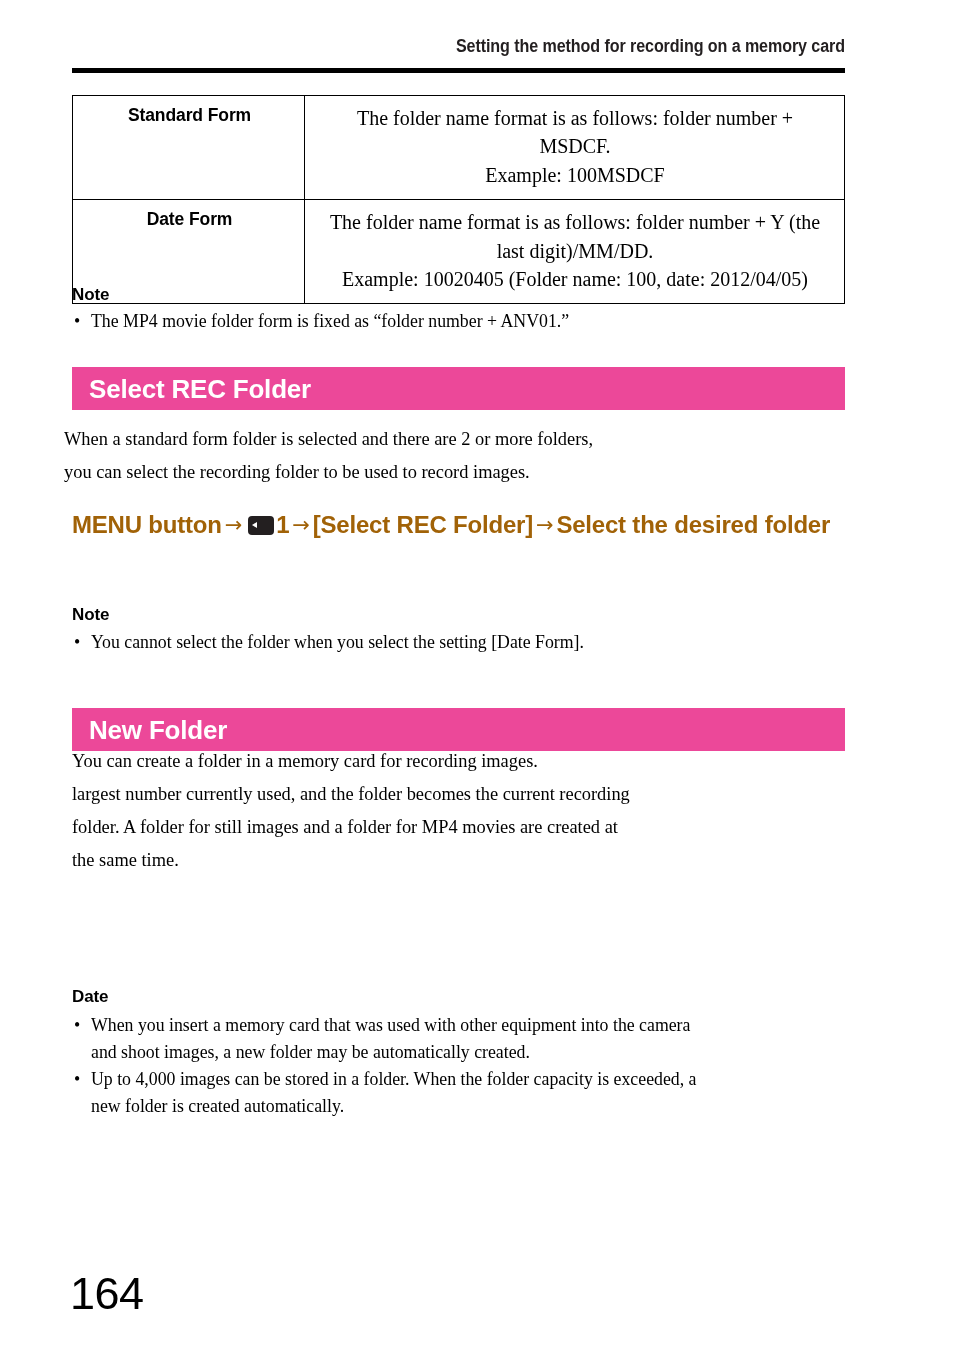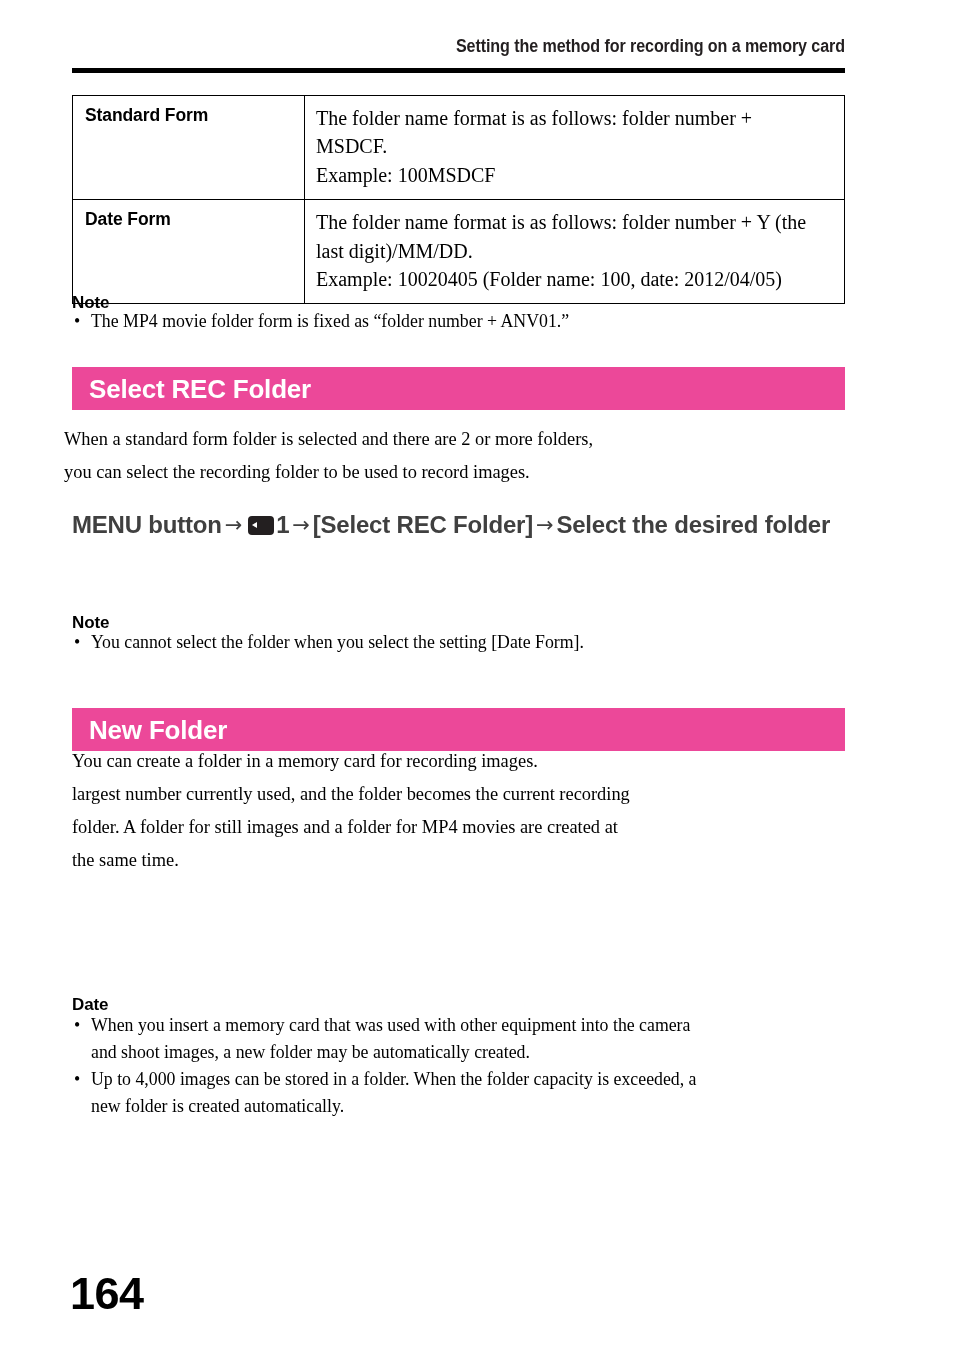--- a/index.html
+++ b/index.html
@@ -48,20 +48,21 @@
   }
 
   
   .tbl {
     position: absolute;
     left: 72px;
     top: 95px;
     width: 773px;
     border-collapse: collapse;
     table-layout: fixed;
+    text-align: center;
   }
   .tbl td {
     border: 1.4px solid #000000;
     vertical-align: top;
     padding: 8px 10px 10px 10px;
   }
   .tbl td.lbl {
     width: 209px;
     font-family: "Liberation Sans Narrow", "Liberation Sans", sans-serif;
     font-weight: bold;
@@ -81,21 +82,20 @@
   .tbl td.desc div { white-space: nowrap; }
 
   
   .note-h {
     position: absolute;
     font-family: "Liberation Sans Narrow", "Liberation Sans", sans-serif;
     font-weight: bold;
     font-size: 17px;
     letter-spacing: -0.1px;
     color: #000;
-    margin-top: 8px;
   }
   .para {
     position: absolute;
     font-family: "Liberation Serif", serif;
     font-size: 18.4px;
     line-height: 1.79;
   }
   .para div { white-space: nowrap; }
 
   .bullets {
@@ -139,21 +139,21 @@
   
   .menuline {
     position: absolute;
     left: 72px;
     width: 790px;
     font-family: "Liberation Sans Narrow", "Liberation Sans", sans-serif;
     font-weight: bold;
     font-size: 24px;
     letter-spacing: -0.2px;
     line-height: 1.42;
-    color: #404040;
+    color: #a16207;
   }
   .menuline .arrow {
     font-family: "DejaVu Sans", sans-serif;
     font-weight: normal;
     font-size: 21px;
     padding: 0 3px;
     position: relative;
     top: -1px;
   }
   .setup-icon {
@@ -177,21 +177,21 @@
     border-bottom: 3.5px solid transparent;
     border-right: 5px solid #ffffff;
   }
 
   
   .folio {
     position: absolute;
     left: 70px;
     top: 1268px;
     font-family: "Liberation Sans Narrow", "Liberation Sans", sans-serif;
-    font-weight: bold;
+    font-weight: normal;
     font-size: 45px;
     letter-spacing: -0.5px;
     color: #000;
   }
 </style>
 </head>
 <body>
 
 <div class="page">
 

